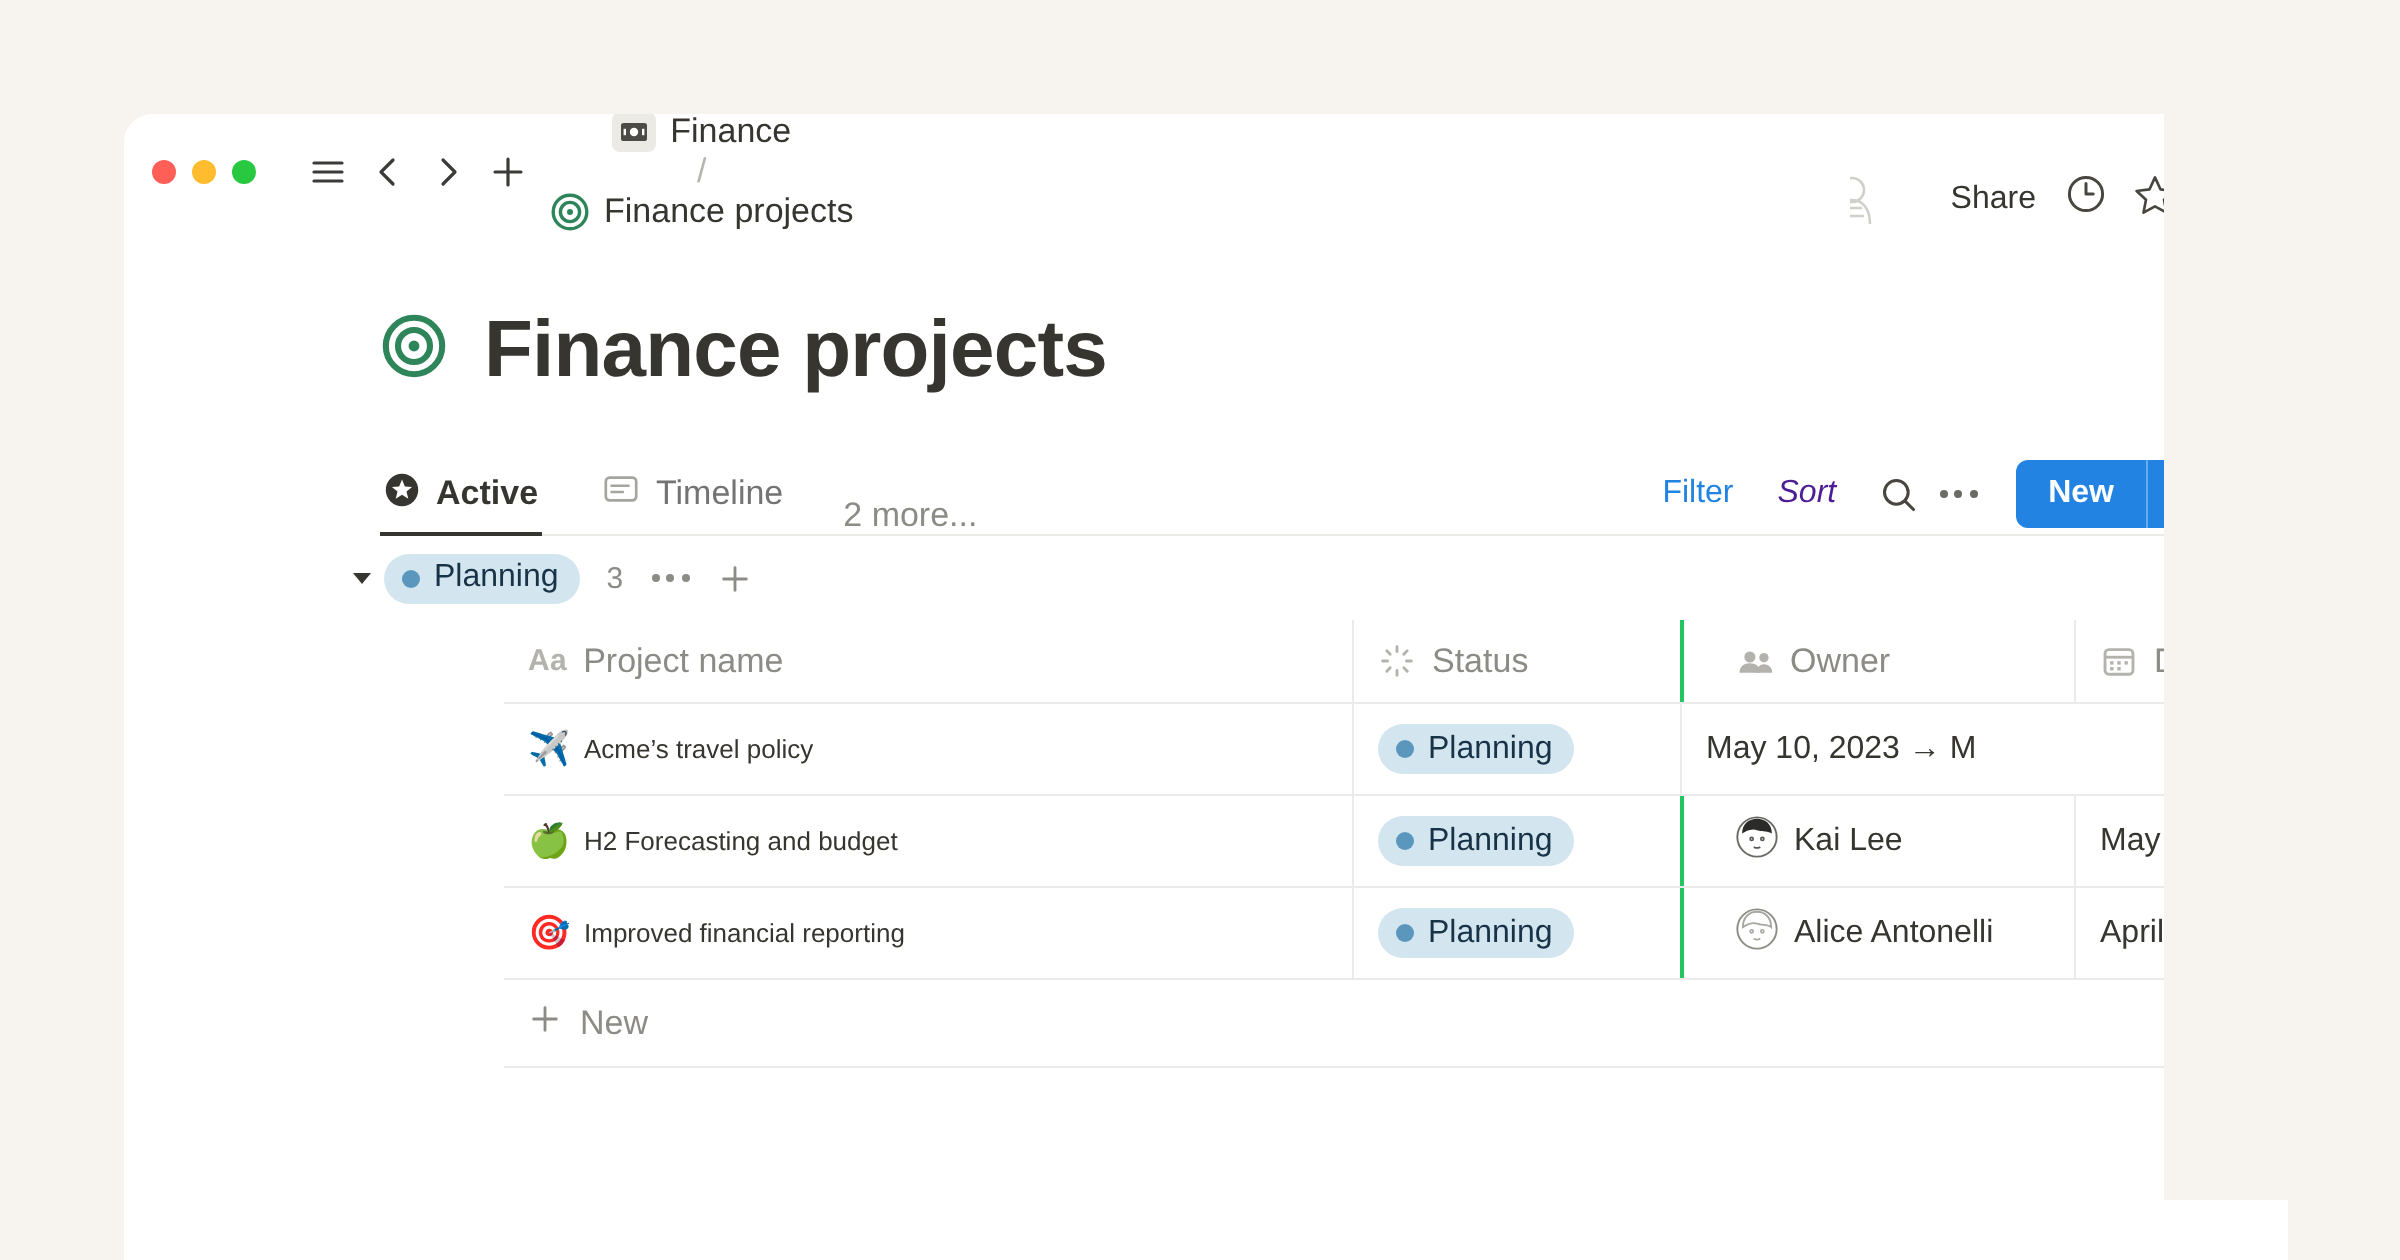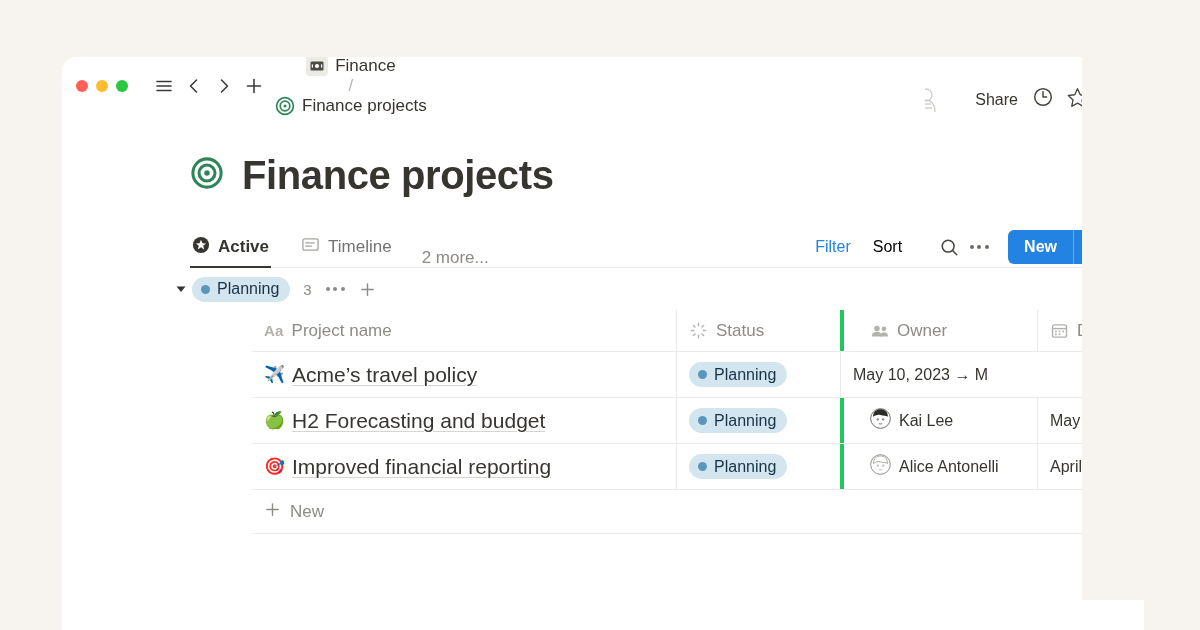--- a/index.html
+++ b/index.html
@@ -136,21 +136,21 @@
   .tab-more { font-size: 17px; color: #8d8b85; }
 
   #view-actions {
     position: absolute;
     right: 38px;
     top: 0; height: 42px;
     display: flex; align-items: center; gap: 0px;
   }
   .va-text { font-size: 16px; padding: 4px 8px; border-radius: 5px; }
   .va-text.blue { color: #2383e2; margin-right: 6px; }
-  .va-text.gray { color: #000000; margin-right: 24px; }
+  .va-text.gray { color: #4c1d95; margin-right: 8px; font-style: italic; }
   .va-icon { width: 30px; height: 30px; display: flex; align-items: center; justify-content: center; color: #48463f; }
   #new-btn {
     margin-left: 14px;
     height: 34px;
     background: #2383e2;
     border-radius: 6px;
     display: flex; align-items: center;
     color: #fff;
   }
   #new-label { font-size: 16px; font-weight: bold; padding: 0 16px; }
@@ -178,32 +178,31 @@
   #group-dots i { width: 4px; height: 4px; border-radius: 50%; background: #8d8b85; display: block; }
   #group-plus { margin-left: 14px; color: #8d8b85; display: flex; align-items: center; }
 
   
   #table { margin-left: 190px; width: 1100px; position: relative; }
   .trow { display: flex; align-items: stretch; border-bottom: 1px solid #ecebe9; }
   .trow.header { border-bottom: 1px solid #ecebe9; }
   .tcell { display: flex; align-items: center; gap: 8px; padding: 0 10px 0 12px; }
   .c-name { width: 424px; }
   .c-status { width: 164px; border-left: 1px solid #ecebe9; }
-  .c-owner { width: 197px; border-left: 4px solid #22c55e; padding-left: 26px; }
+  .c-owner { width: 197px; border-left: 2px solid #22c55e; padding-left: 26px; }
   .c-dates { width: 230px; border-left: 1px solid #ecebe9; white-space: nowrap; overflow: hidden; }
 
   .trow.header .tcell { height: 41px; color: #8d8b85; font-size: 17px; }
   .trow.data .tcell { height: 45px; }
   .hdr-ico { display: flex; align-items: center; justify-content: center; width: 19px; color: #b4b2ad; flex: none; }
   .hdr-aa { font-size: 15px; color: #b4b2ad; font-weight: 600; letter-spacing: .2px; }
 
   .row-emoji { font-size: 17px; line-height: 1; flex: none; width: 20px; text-align: center; }
   .row-title {
-    font-size: 21px; color: #37352f;
-    text-decoration: underline;
+    font-size: 13px; color: #37352f;
     text-decoration-color: #d7d5d0;
     text-underline-offset: 3px;
     text-decoration-thickness: 1px;
   }
   .owner-name { font-size: 16px; color: #37352f; }
   .date-text { font-size: 16px; color: #37352f; }
   .av { flex: none; }
 
   #new-row {
     display: flex; align-items: center; gap: 9px;

